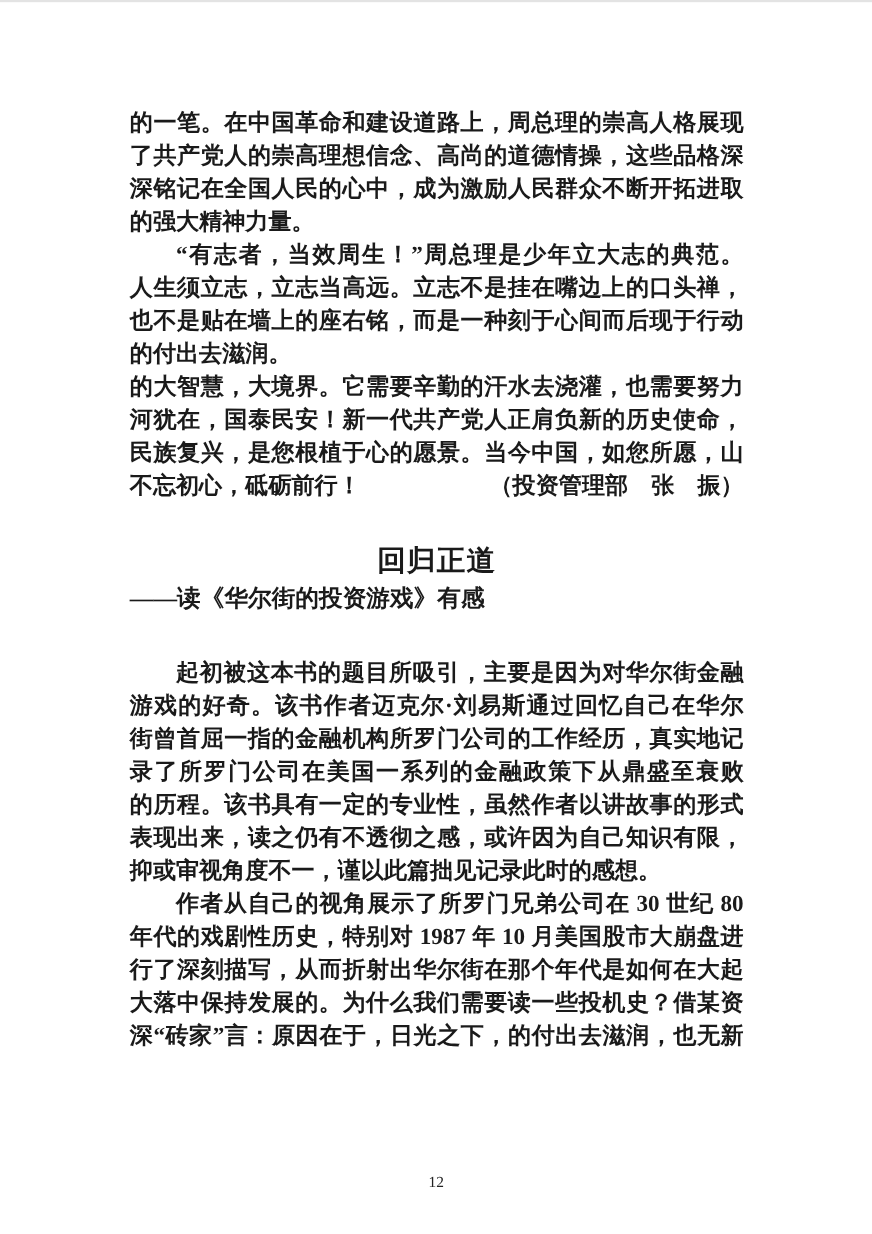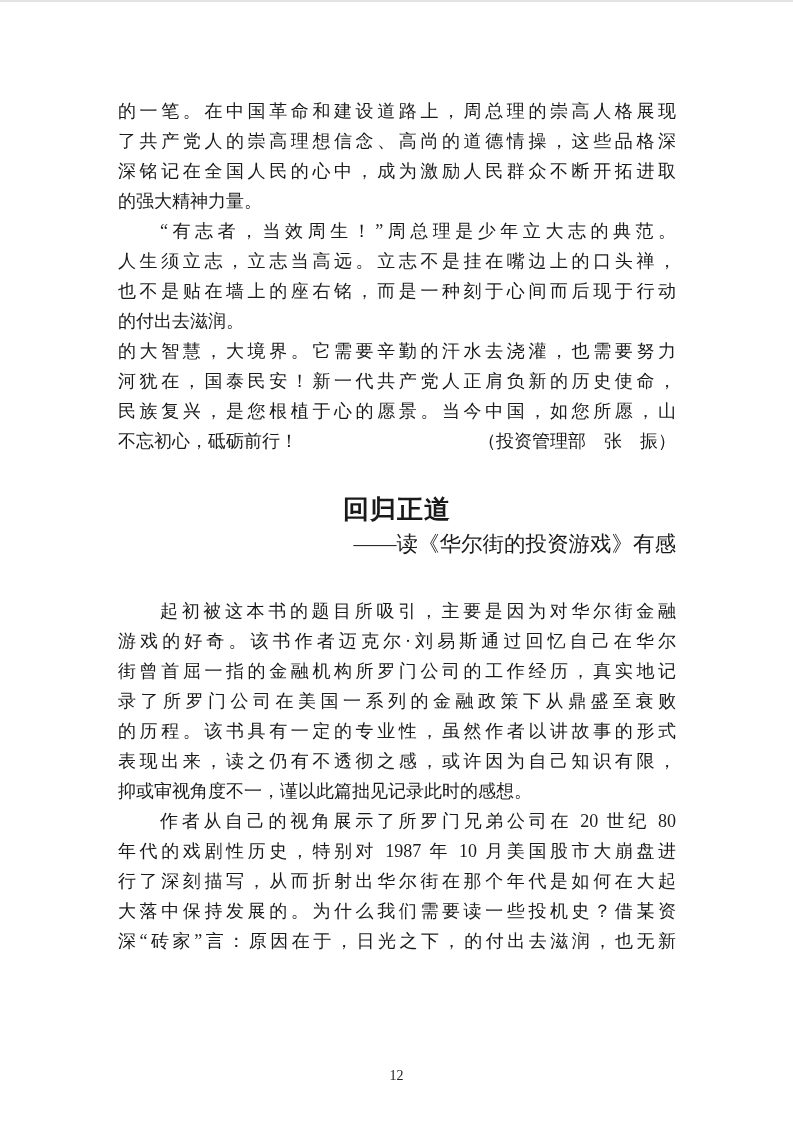--- a/index.html
+++ b/index.html
@@ -23,27 +23,28 @@
     background: #e3e3e3;
   }
   .content {
     position: absolute;
     left: 118px;
     top: 96px;
     width: 558px;
   }
   .para { margin: 0; }
   .line {
-    font-size: 18px;
+    font-size: 21px;
     line-height: 30px;
     height: 30px;
     text-align: justify;
     text-align-last: justify;
     text-justify: inter-character;
     overflow: visible;
+    font-weight: bold;
   }
   .line.indent { padding-left: 42px; }
   .line.endline {
     text-align: center;
     text-align-last: left;
   }
   .line.split {
     display: flex;
     justify-content: space-between;
     text-align: left;
@@ -53,24 +54,24 @@
     font-size: 26px;
     font-weight: 700;
     line-height: 35px;
     height: 35px;
     text-align: center;
     letter-spacing: 1px;
     margin-top: 36px;
   }
   .article-subtitle {
     font-size: 21.5px;
-    font-weight: 400;
+    font-weight: 700;
     line-height: 35px;
     height: 35px;
-    text-align: right;
+    text-align: left;
     margin-bottom: 34px;
   }
   .page-number {
     position: absolute;
     top: 1034px;
     left: 0;
     width: 100%;
     text-align: center;
     font-size: 14px;
     line-height: 20px;
@@ -118,21 +119,21 @@
       <div class="para">
         <div class="line indent">起初被这本书的题目所吸引，主要是因为对华尔街金融</div>
         <div class="line">游戏的好奇。该书作者迈克尔·刘易斯通过回忆自己在华尔</div>
         <div class="line">街曾首屈一指的金融机构所罗门公司的工作经历，真实地记</div>
         <div class="line">录了所罗门公司在美国一系列的金融政策下从鼎盛至衰败</div>
         <div class="line">的历程。该书具有一定的专业性，虽然作者以讲故事的形式</div>
         <div class="line">表现出来，读之仍有不透彻之感，或许因为自己知识有限，</div>
         <div class="line endline">抑或审视角度不一，谨以此篇拙见记录此时的感想。</div>
       </div>
       <div class="para">
-        <div class="line indent">作者从自己的视角展示了所罗门兄弟公司在 20 世纪 80</div>
+        <div class="line indent">作者从自己的视角展示了所罗门兄弟公司在 30 世纪 80</div>
         <div class="line">年代的戏剧性历史，特别对 1987 年 10 月美国股市大崩盘进</div>
         <div class="line">行了深刻描写，从而折射出华尔街在那个年代是如何在大起</div>
         <div class="line">大落中保持发展的。为什么我们需要读一些投机史？借某资</div>
         <div class="line">深“砖家”言：原因在于，日光之下，的付出去滋润，也无新</div>
       </div>
     </div>
 
 </div>
 
 <div class="page-number">12</div>

